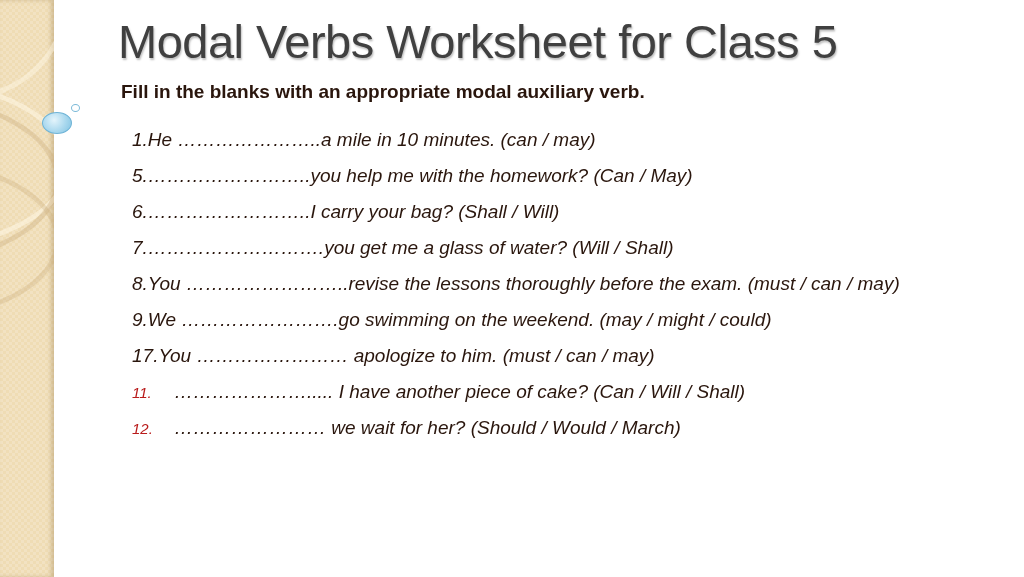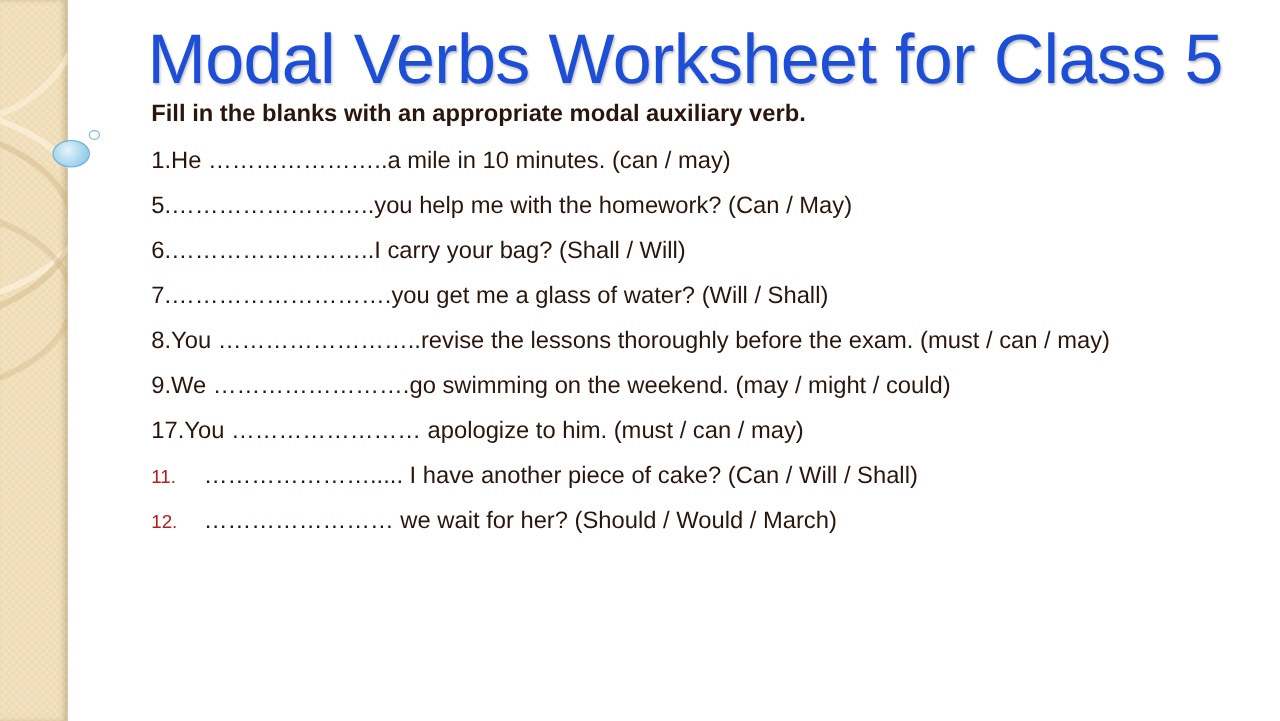--- a/index.html
+++ b/index.html
@@ -30,29 +30,29 @@
     position:absolute; left:42px; top:112px; width:28px; height:20px; border-radius:50%;
     background: radial-gradient(circle at 40% 35%, #e4f4fb 0%, #a9d8ee 55%, #7fc2e2 100%);
     border:1px solid #6eb3d6;
   }
   .bubble-small {
     position:absolute; left:71px; top:104px; width:7px; height:6px; border-radius:50%;
     border:1.5px solid #7cbad8; background:#fff;
   }
   .title {
     position:absolute; left:118px; top:14px; margin:0;
-    font-size:56px; font-weight:normal; color:#1d4ed8; letter-spacing:-0.5px;
+    font-size:47px; font-weight:normal; color:#404040; letter-spacing:-0.5px;
     text-shadow: 1px 2px 2px rgba(0,0,0,0.25);
     white-space:nowrap;
   }
   .instruction {
     position:absolute; left:121px; top:81px;
     font-size:19px; font-weight:bold; color:#2a160d; white-space:nowrap;
   }
-  .items { position:absolute; left:121px; top:116px; margin:0; padding:0; list-style:none; }
+  .items { position:absolute; left:121px; top:116px; margin:11px; padding:0; list-style:none;font-style:italic; }
   .item {
     height:36px; font-size:19px; color:#2a160d; white-space:nowrap; line-height:26px;
   }
   .item .num { color:#2a160d; }
   .item.teal .num { color:#b91c1c; font-size:15px; display:inline-block; width:42px; }
 </style>
 </head>
 <body>
 
 <div class="sidebar">

